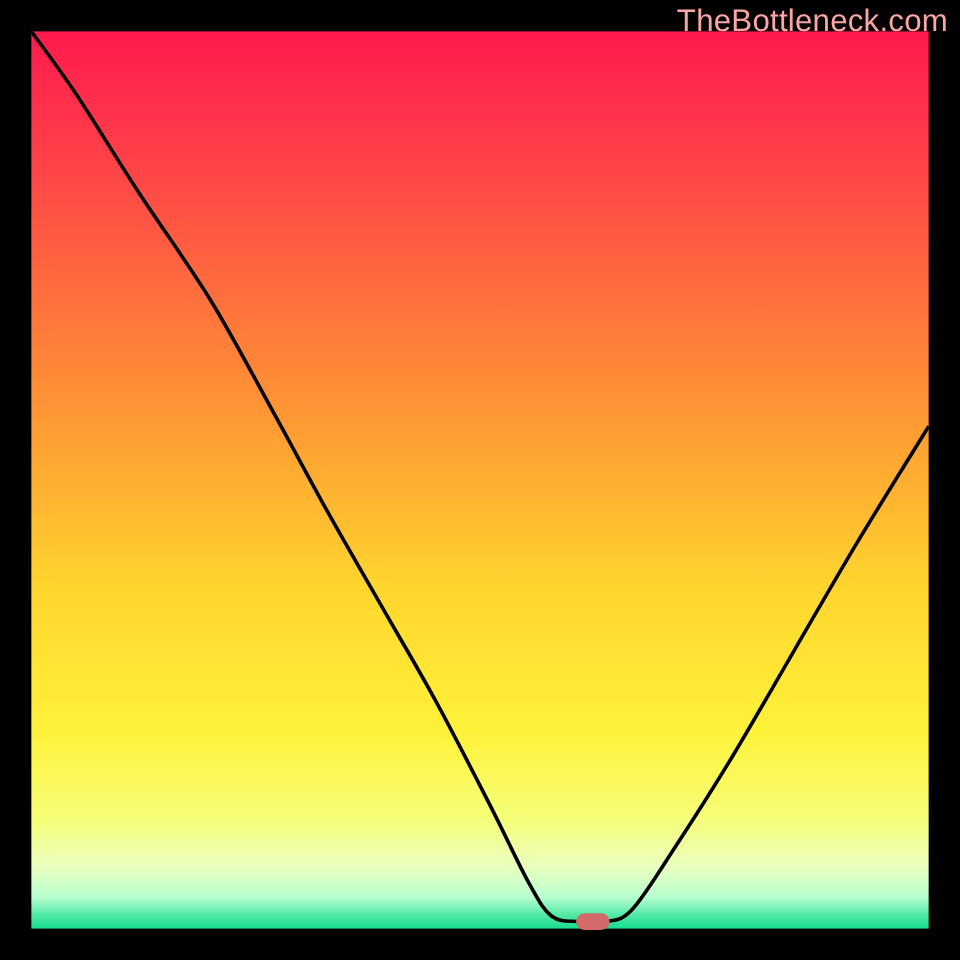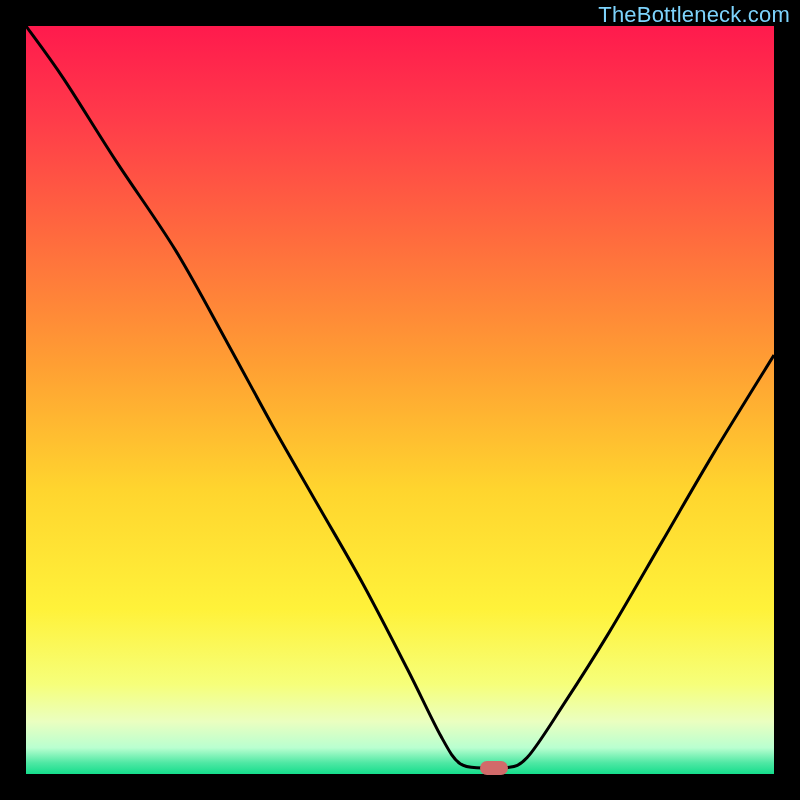--- a/index.html
+++ b/index.html
@@ -14,22 +14,22 @@
   .outer {
     position: relative;
     width: 800px;
     height: 800px;
     background: #000;
   }
   .watermark {
     position: absolute;
     top: 2px;
     right: 10px;
-    color: #7dd3fc;
-    font-size: 22px;
+    color: #fca5a5;
+    font-size: 26px;
     font-weight: 500;
     letter-spacing: 0.2px;
     z-index: 50;
   }
   .plot {
     position: absolute;
     left: 26px;
     top: 26px;
     width: 748px;
     height: 748px;

